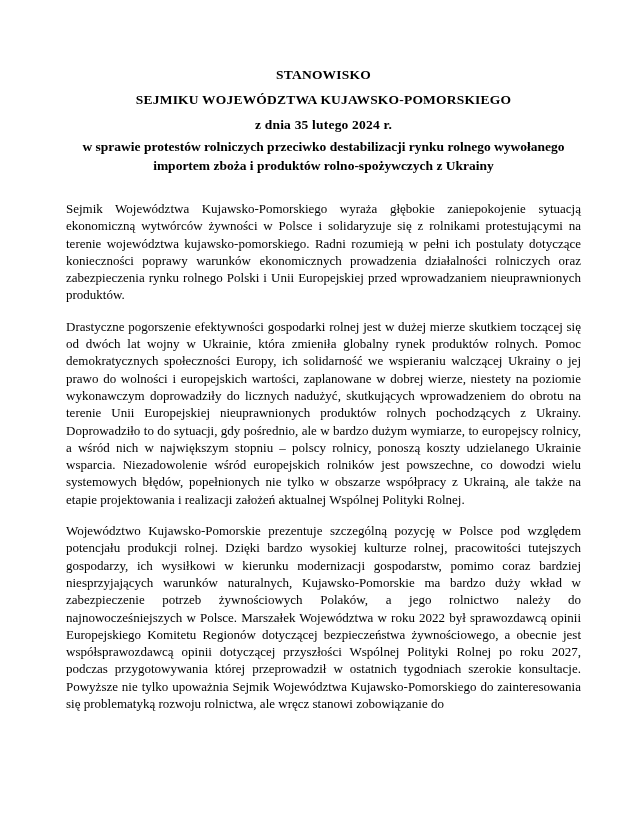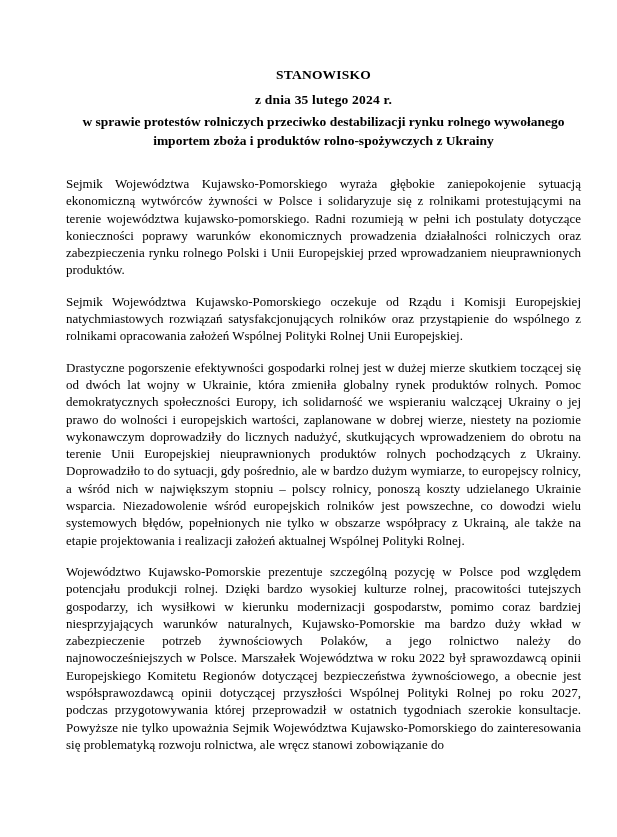--- a/index.html
+++ b/index.html
@@ -41,24 +41,24 @@
     margin: 8px 0 14px 0;
   }
 </style>
 </head>
 <body>
 
 <div class="page">
 
   <header class="title-block">
     <div class="title-line">STANOWISKO</div>
+    <div class="title-line">SEJMIKU WOJEWÓDZTWA KUJAWSKO-POMORSKIEGO</div>
     <div class="title-line">z dnia 35 lutego 2024 r.</div>
     <div class="subject-line">w sprawie protestów rolniczych przeciwko destabilizacji rynku rolnego wywołanego importem zboża i produktów rolno-spożywczych z Ukrainy</div>
   </header>
 
   <main class="body-text">
     <p>Sejmik Województwa Kujawsko-Pomorskiego wyraża głębokie zaniepokojenie sytuacją ekonomiczną wytwórców żywności w Polsce i solidaryzuje się z rolnikami protestującymi na terenie województwa kujawsko-pomorskiego. Radni rozumieją w pełni ich postulaty dotyczące konieczności poprawy warunków ekonomicznych prowadzenia działalności rolniczych oraz zabezpieczenia rynku rolnego Polski i Unii Europejskiej przed wprowadzaniem nieuprawnionych produktów.</p>
-    <p>Sejmik Województwa Kujawsko-Pomorskiego oczekuje od Rządu i Komisji Europejskiej natychmiastowych rozwiązań satysfakcjonujących rolników oraz przystąpienie do wspólnego z rolnikami opracowania założeń Wspólnej Polityki Rolnej Unii Europejskiej.</p>
     <p>Drastyczne pogorszenie efektywności gospodarki rolnej jest w dużej mierze skutkiem toczącej się od dwóch lat wojny w Ukrainie, która zmieniła globalny rynek produktów rolnych. Pomoc demokratycznych społeczności Europy, ich solidarność we wspieraniu walczącej Ukrainy o jej prawo do wolności i europejskich wartości, zaplanowane w dobrej wierze, niestety na poziomie wykonawczym doprowadziły do licznych nadużyć, skutkujących wprowadzeniem do obrotu na terenie Unii Europejskiej nieuprawnionych produktów rolnych pochodzących z Ukrainy. Doprowadziło to do sytuacji, gdy pośrednio, ale w bardzo dużym wymiarze, to europejscy rolnicy, a wśród nich w największym stopniu – polscy rolnicy, ponoszą koszty udzielanego Ukrainie wsparcia. Niezadowolenie wśród europejskich rolników jest powszechne, co dowodzi wielu systemowych błędów, popełnionych nie tylko w obszarze współpracy z Ukrainą, ale także na etapie projektowania i realizacji założeń aktualnej Wspólnej Polityki Rolnej.</p>
     <p>Województwo Kujawsko-Pomorskie prezentuje szczególną pozycję w Polsce pod względem potencjału produkcji rolnej. Dzięki bardzo wysokiej kulturze rolnej, pracowitości tutejszych gospodarzy, ich wysiłkowi w kierunku modernizacji gospodarstw, pomimo coraz bardziej niesprzyjających warunków naturalnych, Kujawsko-Pomorskie ma bardzo duży wkład w zabezpieczenie potrzeb żywnościowych Polaków, a jego rolnictwo należy do najnowocześniejszych w Polsce. Marszałek Województwa w roku 2022 był sprawozdawcą opinii Europejskiego Komitetu Regionów dotyczącej bezpieczeństwa żywnościowego, a obecnie jest współsprawozdawcą opinii dotyczącej przyszłości Wspólnej Polityki Rolnej po roku 2027, podczas przygotowywania której przeprowadził w ostatnich tygodniach szerokie konsultacje. Powyższe nie tylko upoważnia Sejmik Województwa Kujawsko-Pomorskiego do zainteresowania się problematyką rozwoju rolnictwa, ale wręcz stanowi zobowiązanie do</p>
   </main>
 
 </div>
 
 </body></html>

